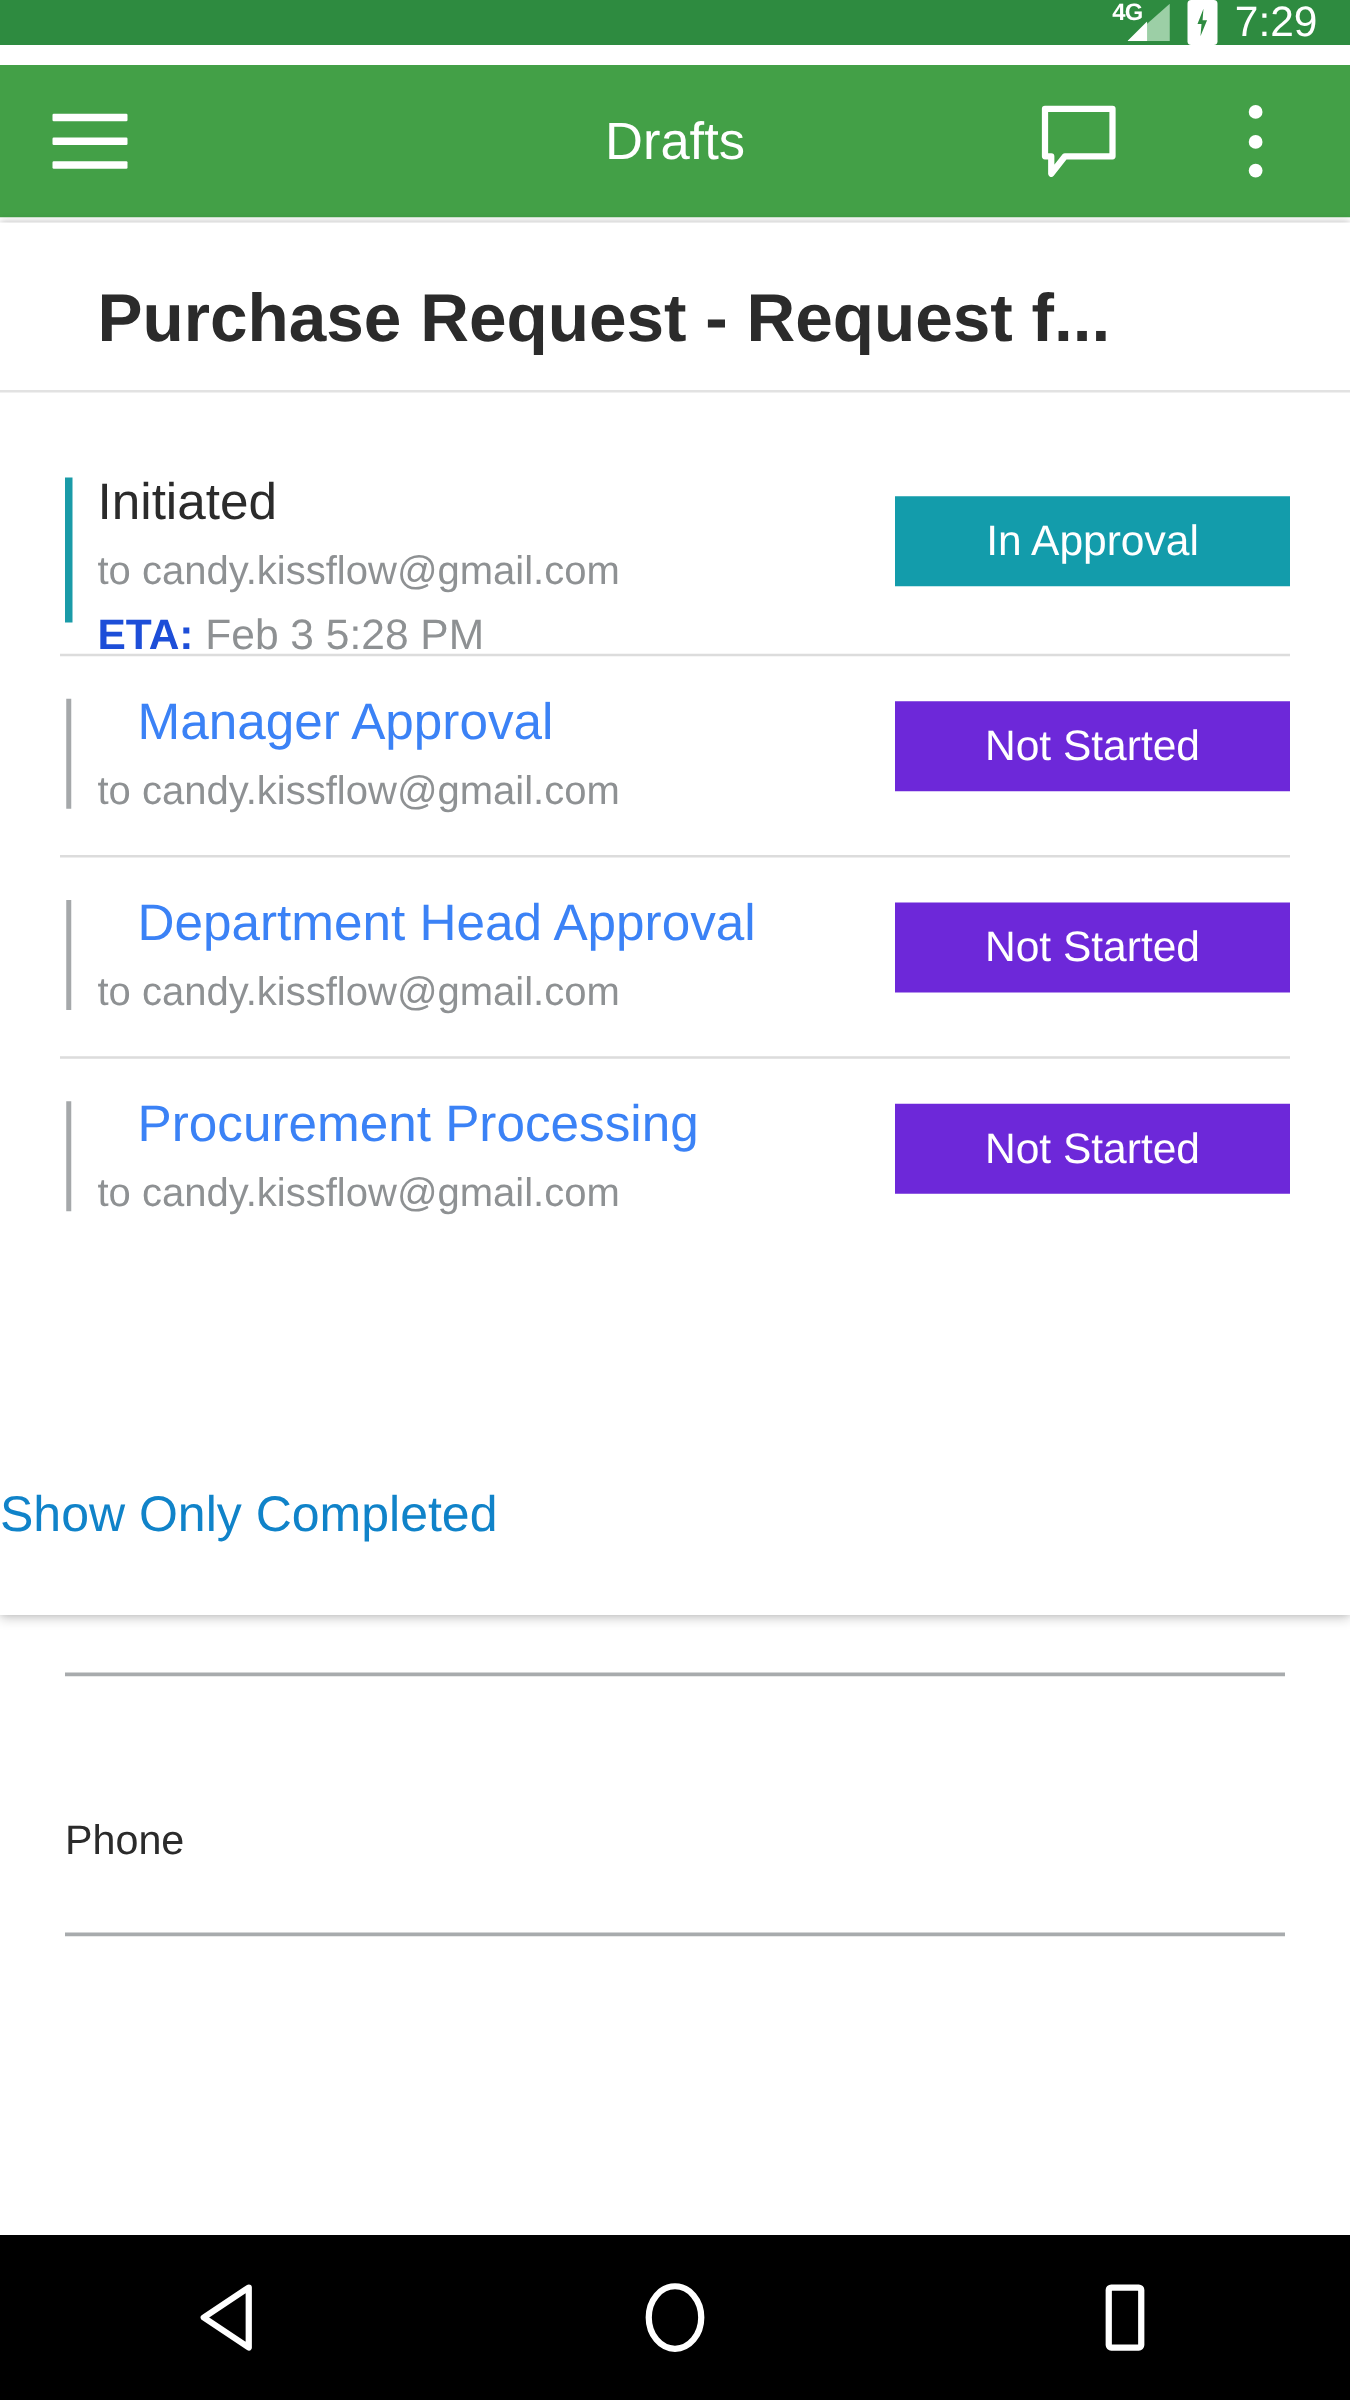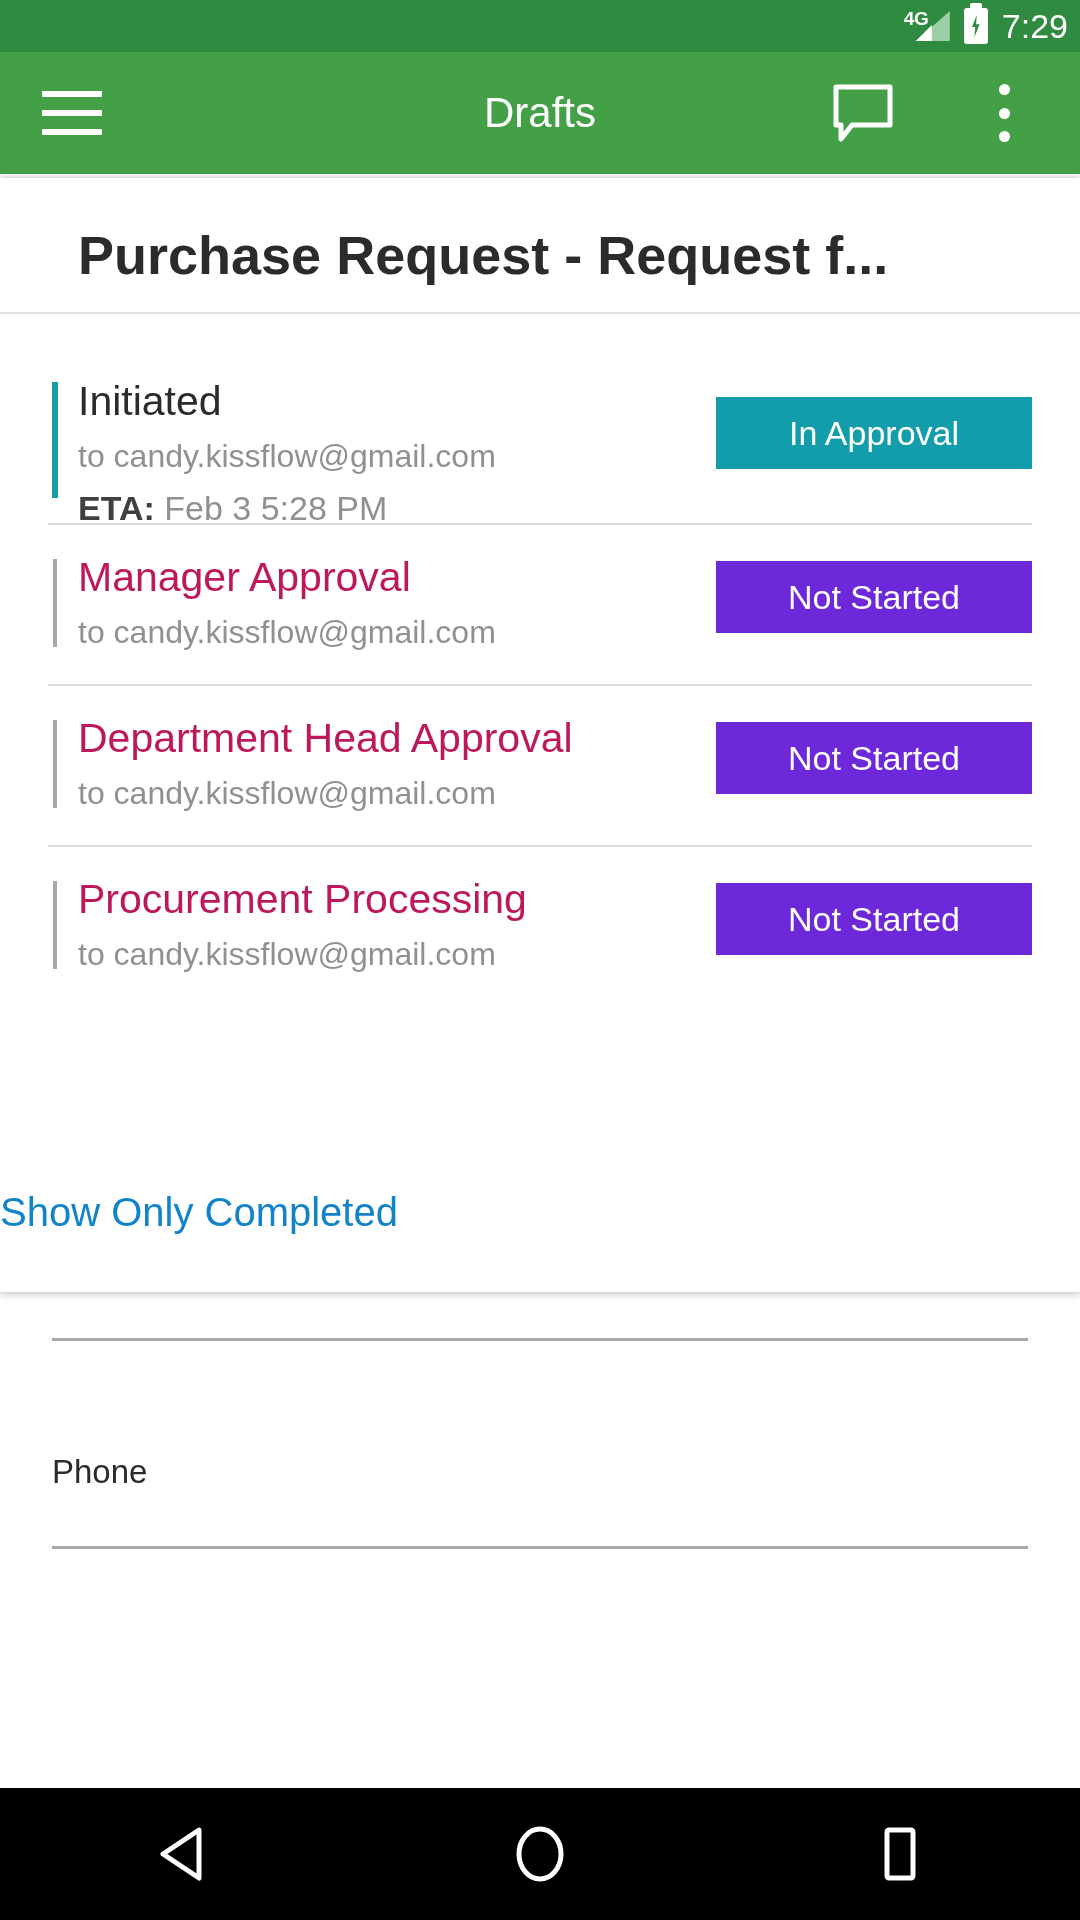--- a/index.html
+++ b/index.html
@@ -6,23 +6,23 @@
   html, body {
     width:1080px; height:1920px;
     background:#ffffff;
     font-family:"Liberation Sans", sans-serif;
     overflow:hidden;
   }
   .screen { position:relative; width:1080px; height:1920px; background:#ffffff; }
 
   
   .statusbar {
-    position:absolute; top:0; left:0; width:1080px; height:52px;
+    position:absolute; top:0; left:0; width:1080px; height:36px;
     background:#2e8b40; display:flex; align-items:center;
-    justify-content:flex-end; padding-right:12px; gap:14px;
+    justify-content:flex-end; padding-right:26px; gap:14px;
   }
   .sb-signal { position:relative; width:46px; height:34px; display:block; }
   .sb-4g {
     position:absolute; left:0; top:0; font-size:19px; font-weight:700;
     color:#ffffff; line-height:19px; letter-spacing:-0.5px;
   }
   .sb-tri-bg {
     position:absolute; right:0; bottom:2px; width:34px; height:30px;
     background:#9ccfa6;
     clip-path:polygon(100% 0, 100% 100%, 0 100%);
@@ -94,24 +94,24 @@
   .step { position:relative; width:1080px; height:161px; }
   .step .bar {
     position:absolute; left:52px; top:29px; width:6px; height:116px;
   }
   .step.done .bar { background:#1a9ba8; }
   .step.pending .bar { background:#a5a8aa; width:4px; left:53px; top:30px; height:88px; }
 
   .step .texts { position:absolute; left:78px; top:20px; }
   .step-name { font-size:41px; line-height:56px; }
   .step.done .step-name { color:#2b2b2b; }
-  .step.pending .step-name { color:#be185d; }
+  .step.pending .step-name { color:#3b82f6;margin-left:32px; }
   .step-to { font-size:32px; line-height:54px; color:#8e9193; }
   .step-eta { font-size:34px; line-height:50px; color:#8e9193; }
-  .step-eta b { color:#404040; font-weight:700;margin-top:46px; }
+  .step-eta b { color:#1d4ed8; font-weight:700;margin-top:46px; }
 
   .badge {
     position:absolute; right:48px; width:316px; height:72px;
     display:flex; align-items:center; justify-content:center;
     color:#ffffff; font-size:34px; cursor:pointer;
   }
   .badge.inprogress { background:#139cab; top:44px; }
   .badge.notstarted { background:#6d28d9; top:32px; }
 
   .step-sep { position:absolute; left:48px; width:984px; height:2px; background:#dcdcdc; }

